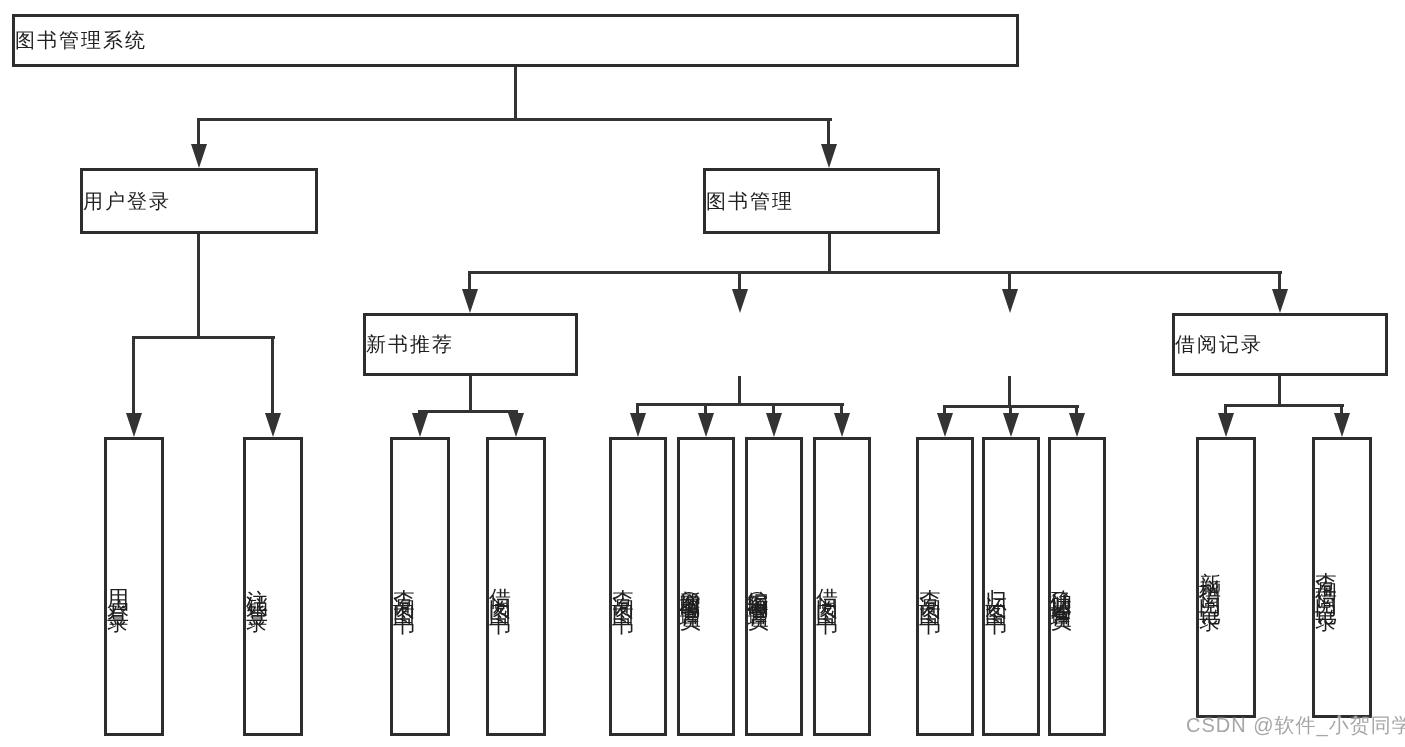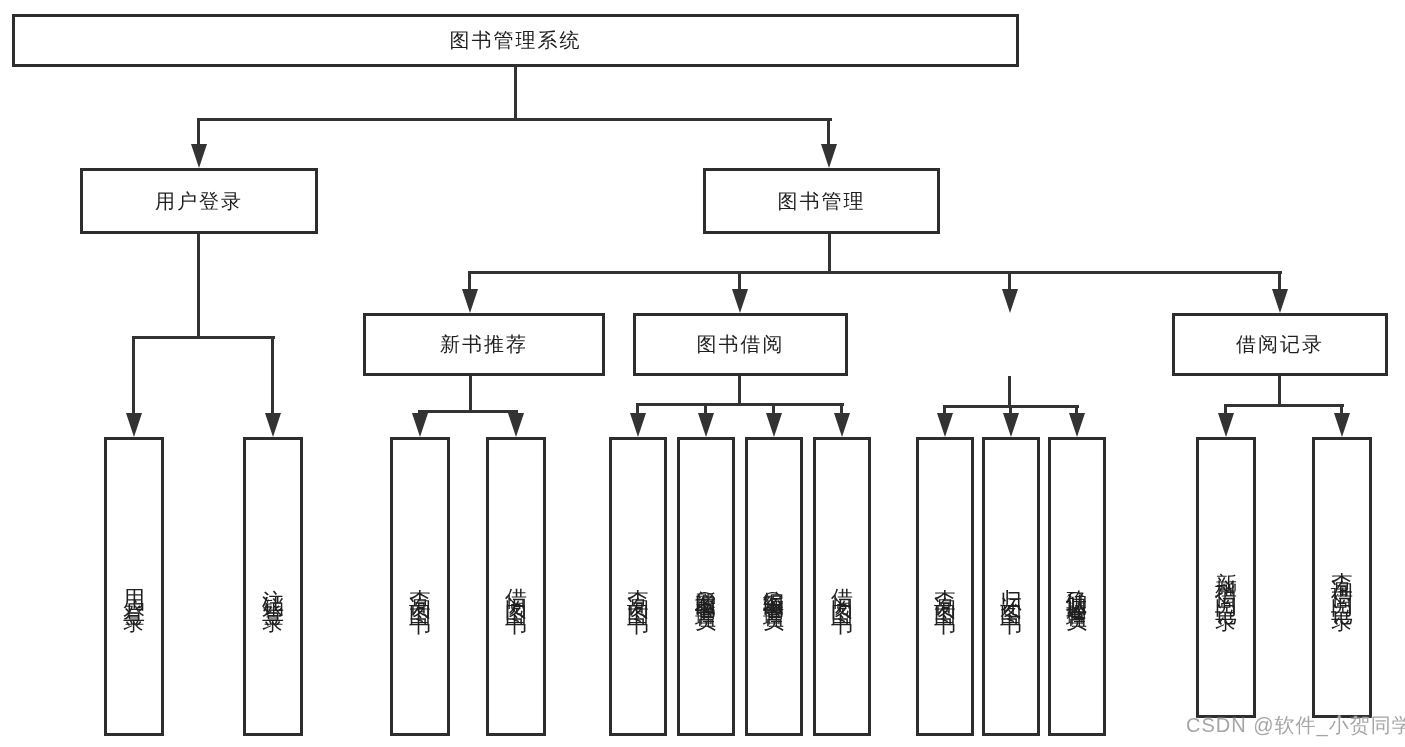--- a/index.html
+++ b/index.html
@@ -2,21 +2,21 @@
 <html><head>
 <meta charset="utf-8">
 <style>
   html,body{margin:0;padding:0;background:#ffffff;}
   .stage{
     position:relative;width:1405px;height:747px;background:var(--bg,#ffffff);
     font-family:"Liberation Sans","DejaVu Sans",sans-serif;overflow:hidden;
   }
   .box{
     position:absolute;background:#ffffff;border:3px solid var(--border,#2d2d2d);
-    box-sizing:border-box;display:flex;align-items:center;justify-content:center;
+    box-sizing:border-box;display:flex;align-items:center;justify-content:flex-start;
     color:var(--text,#1f1f1f);z-index:2;
   }
   .hlabel{font-size:20px;letter-spacing:2px;white-space:nowrap;}
   .vtext{
     writing-mode:vertical-rl;text-orientation:mixed;
     font-size:22px;letter-spacing:8px;line-height:1;white-space:nowrap;
   }
   .vtext.tight{letter-spacing:3px;font-size:21px;}
   .ln{position:absolute;background:var(--line,#333333);z-index:1;}
   .ah{
@@ -39,25 +39,22 @@
     <span class="hlabel">图书管理系统</span>
   </div>
 
   <div class="box" style="left:80px;top:168px;width:238px;height:66px">
     <span class="hlabel">用户登录</span>
   </div>
   <div class="box" style="left:703px;top:168px;width:237px;height:66px">
     <span class="hlabel">图书管理</span>
   </div>
 
-  <div class="box" style="left:363px;top:313px;width:242px;height:63px">
+  <div class="box" style="left:363px;top:313px;width:215px;height:63px">
     <span class="hlabel">新书推荐</span>
-  </div>
-  <div class="box" style="left:633px;top:313px;width:215px;height:63px">
-    <span class="hlabel">图书借阅</span>
   </div>
   <div class="box" style="left:1172px;top:313px;width:216px;height:63px">
     <span class="hlabel">借阅记录</span>
   </div>
 
   <div class="box" style="left:104px;top:437px;width:60px;height:299px">
     <span class="vtext">用户登录</span>
   </div>
   <div class="box" style="left:243px;top:437px;width:60px;height:299px">
     <span class="vtext">注销登录</span>

